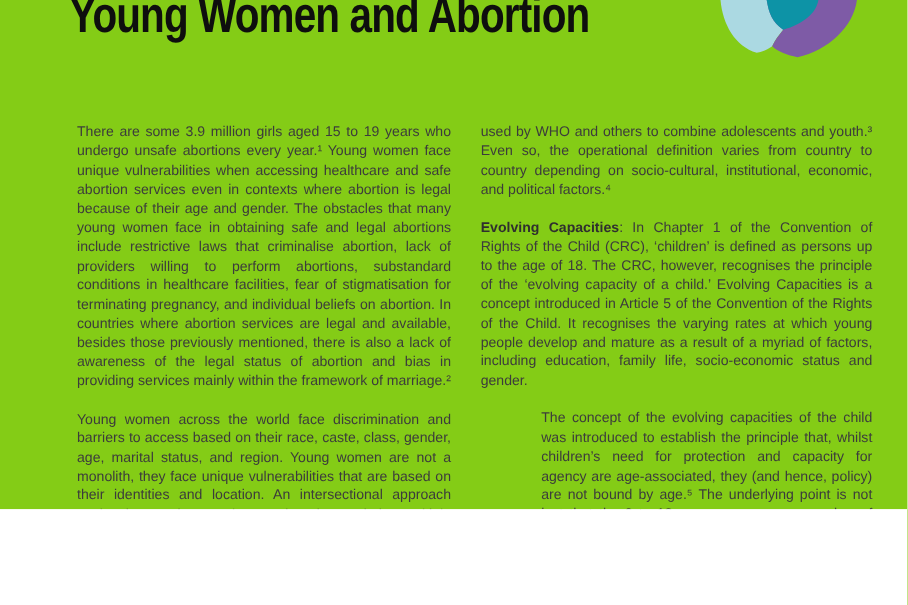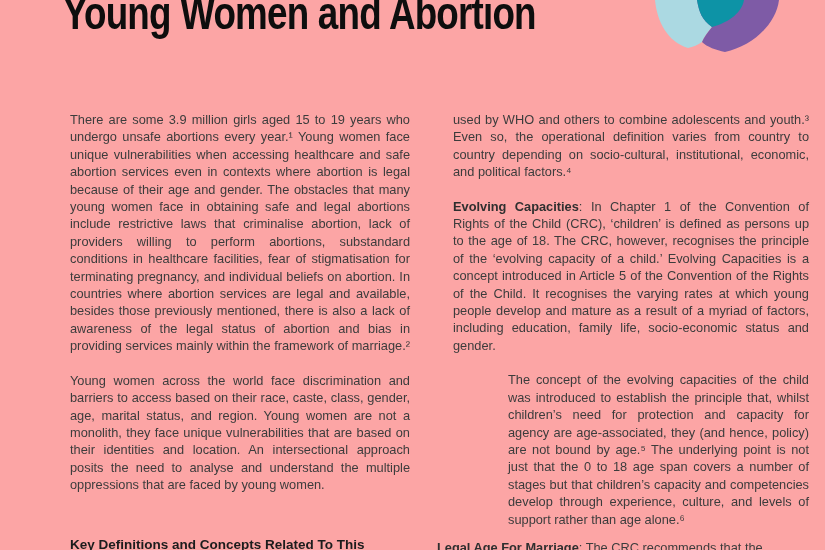--- a/index.html
+++ b/index.html
@@ -1,20 +1,20 @@
 <!DOCTYPE html>
 <html><head>
 <meta charset="utf-8">
 <style>
   html, body { margin: 0; padding: 0; background: #ffffff; }
   .page {
     position: relative;
     width: 825px;
-    height: 550px;
-    background: #fca5a5;
+    height: 463px;
+    background: #84cc16;
     overflow: hidden;
     font-family: "Liberation Sans", "DejaVu Sans", sans-serif;
   }
   .page-title {
     position: absolute;
     left: 63px;
     top: -10px;
     margin: 0;
     font-size: 46px;
     line-height: 46px;
@@ -34,21 +34,21 @@
   }
   .col {
     position: absolute;
     top: 111px;
     font-size: 12.8px;
     line-height: 17.4px;
     text-align: justify;
     color: #3c3c3c;
   }
   .col-left  { left: 70px;  width: 340px; }
-  .col-right { left: 453px; width: 356px; }
+  .col-right { left: 437px; width: 356px; }
   .col p { margin: 0 0 17px 0; }
   .indented { padding-left: 55px; }
   .lead { font-weight: bold; color: #2f2f2f; }
   .cutoff-heading {
     position: absolute;
     left: 70px;
     top: 537px;
     margin: 0;
     font-size: 13.5px;
     font-weight: bold;

